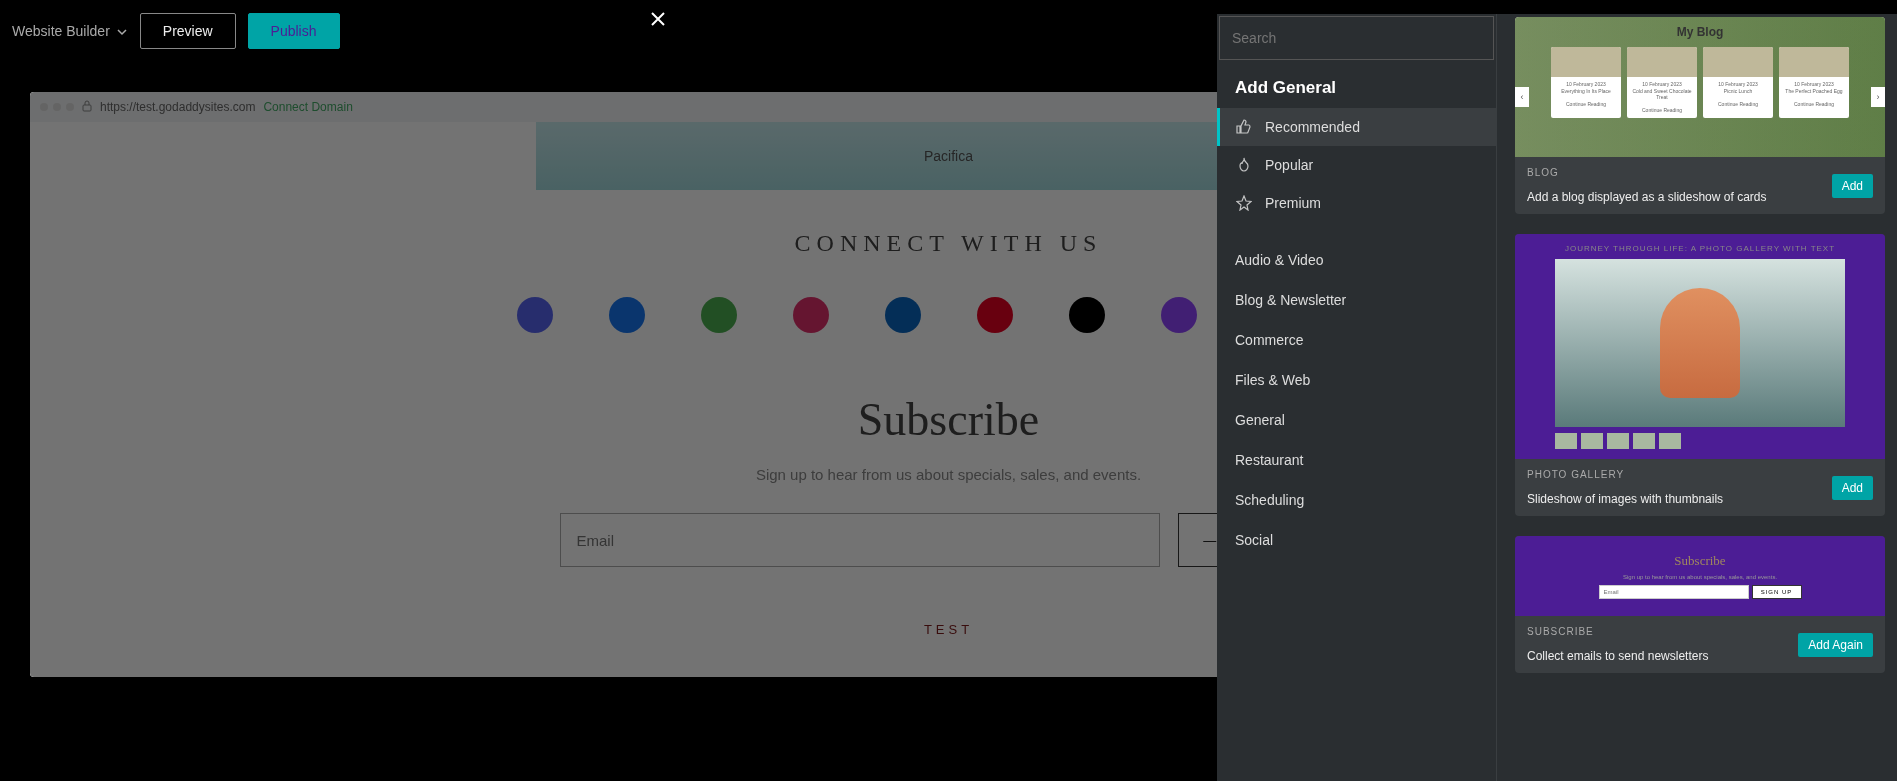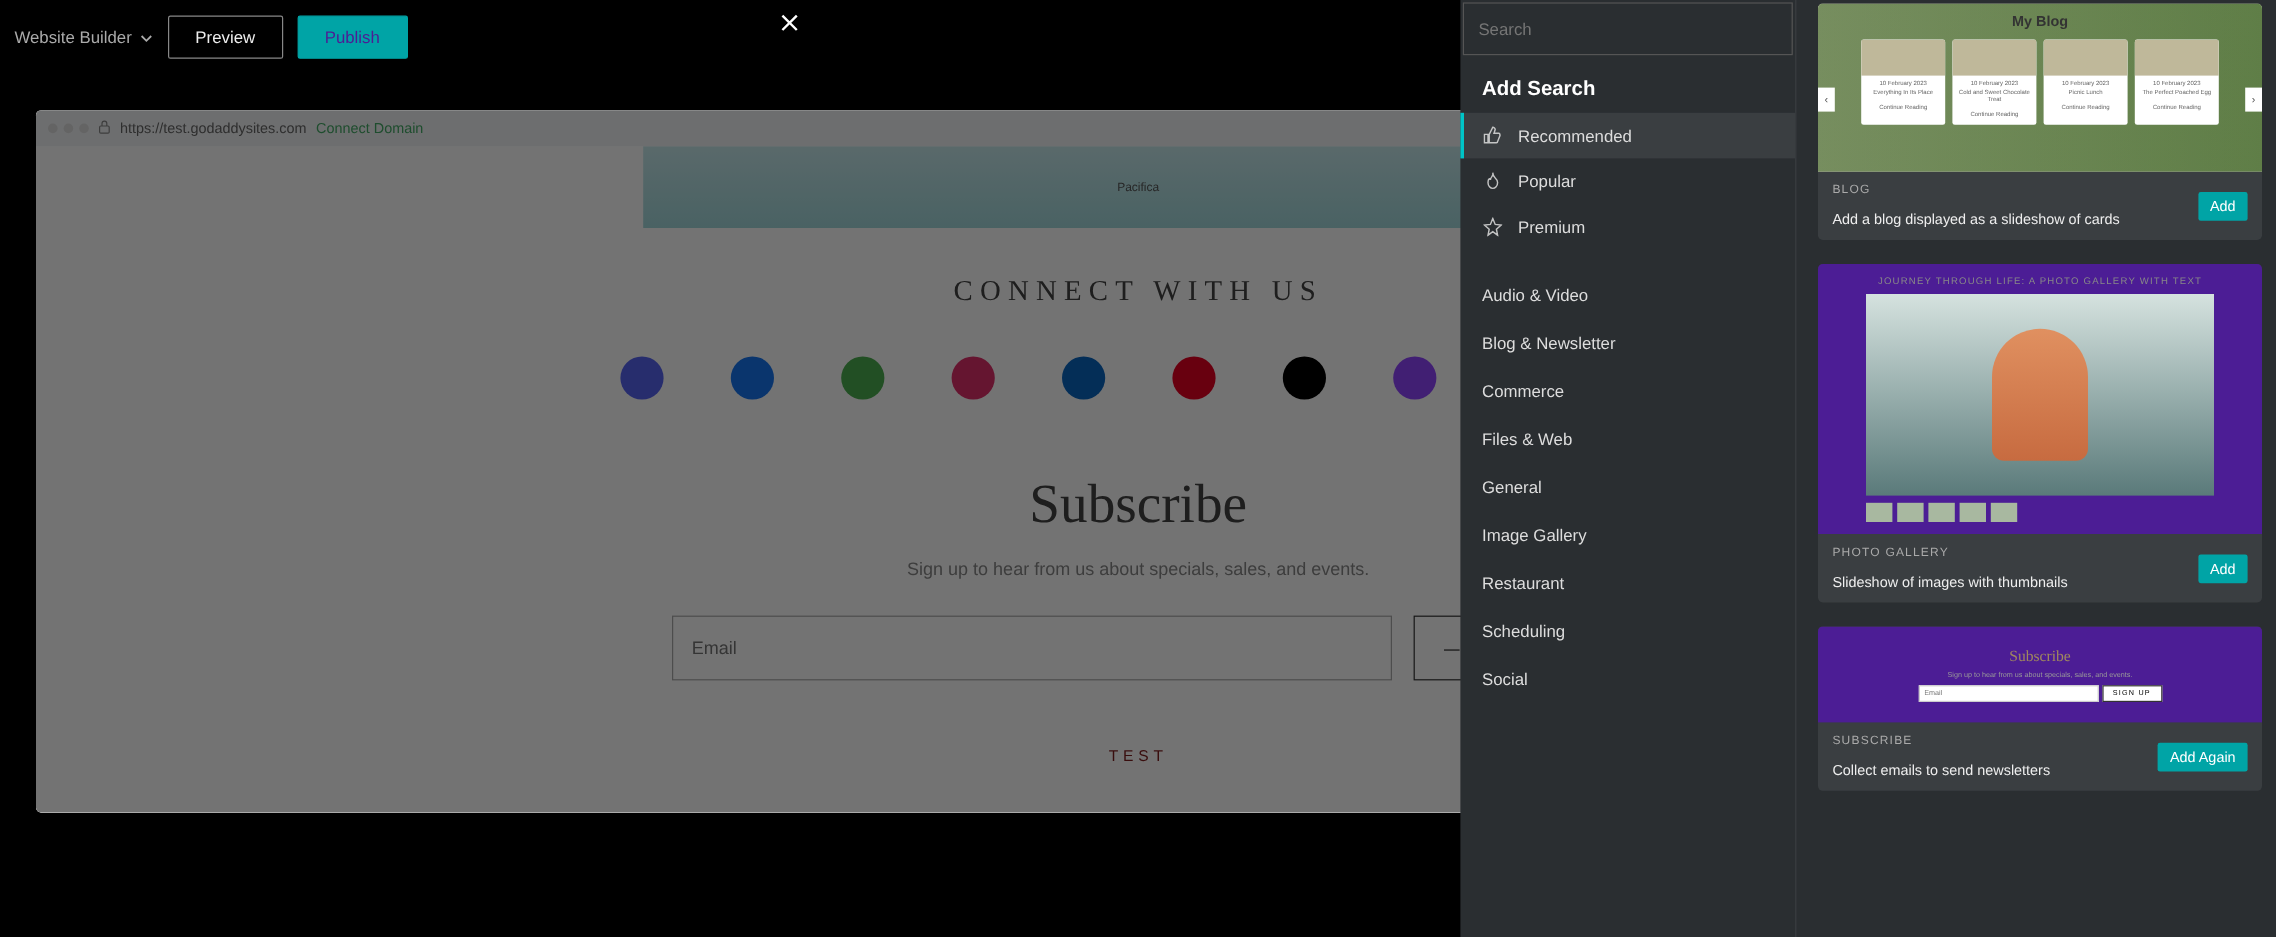--- a/index.html
+++ b/index.html
@@ -10,32 +10,32 @@
     .btn{padding:9px 22px;font-size:14px;cursor:pointer;border-radius:2px}
     .btn-preview{background:transparent;border:1px solid #888;color:#eee}
     .btn-publish{background:#00a4a6;border:1px solid #00a4a6;color:#4c1d95}
     .close-x{position:absolute;right:1224px;top:4px;width:30px;height:30px;display:flex;align-items:center;justify-content:center;cursor:pointer;color:#fff}
     .canvas{position:absolute;left:30px;top:92px;right:30px;height:585px;background:#fff;border-radius:4px;overflow:hidden}
     .dimmer{position:absolute;inset:0;background:rgba(0,0,0,.55);z-index:5}
     .browser-bar{height:30px;background:#f2f4f6;display:flex;align-items:center;padding:0 10px;gap:8px;font-size:12px;color:#666}
     .dots{display:flex;gap:5px}
     .dot{width:8px;height:8px;border-radius:50%;background:#ddd}
     .page-content{background:#fff;height:100%;position:relative}
-    .map-strip{height:68px;background:linear-gradient(#c7e9ec,#a3d9dc);position:relative;margin:0 auto;width:825px;display:flex;align-items:center;justify-content:center;color:#555;font-size:10px}
+    .map-strip{height:68px;background:linear-gradient(#c7e9ec,#a3d9dc);position:relative;margin:0 auto;width:825px;display:flex;align-items:center;justify-content:center;color:#555;font-size:14px}
     .connect-title{text-align:center;margin-top:40px;letter-spacing:6px;font-size:24px;color:#444;font-family:Georgia,serif;font-weight:400}
     .social-row{display:flex;justify-content:center;gap:56px;margin-top:40px}
     .sicon{width:36px;height:36px;border-radius:50%}
     .subscribe-title{text-align:center;font-size:46px;color:#444;margin-top:60px;font-family:Georgia,serif;font-weight:400}
     .subscribe-sub{text-align:center;color:#888;margin-top:20px;font-size:15px}
     .sub-form{display:flex;justify-content:center;gap:18px;margin-top:30px}
     .email-input{width:600px;height:54px;border:1px solid #aaa;padding:0 16px;font-size:15px;color:#666}
     .signup-btn{width:160px;height:54px;border:1px solid #333;background:#fff;letter-spacing:2px;font-size:13px}
     .footer-text{text-align:center;color:#7f1d1d;margin-top:55px;letter-spacing:4px;font-size:13px}
     .lock-icon{display:inline-block}
-    .panel{position:absolute;right:0;top:0;bottom:0;width:680px;background:#2a2e31;display:flex;z-index:20}
+    .panel{position:absolute;right:0;top:14px;bottom:0;width:680px;background:#2a2e31;display:flex;z-index:20}
     .panel-left{width:280px;border-right:1px solid #3a3e41;display:flex;flex-direction:column}
     .search-wrap{padding:2px}
     .search-input{width:100%;height:44px;background:#2a2e31;border:1px solid #555;color:#ccc;padding:0 12px;font-size:14px;outline:none}
     .section-title{padding:16px 18px 10px;font-size:17px;font-weight:600;color:#fff}
     .tab-list{display:flex;flex-direction:column}
     .tab-item{display:flex;align-items:center;gap:12px;padding:10px 18px;color:#ddd;cursor:pointer;font-size:14px}
     .tab-item.active{background:#3a3e41;border-left:3px solid #00c4c7;padding-left:15px}
     .tab-icon{width:18px;height:18px;display:inline-flex;align-items:center;justify-content:center;opacity:.85}
     .cat-list{margin-top:18px;display:flex;flex-direction:column}
     .cat-item{padding:12px 18px;color:#ddd;cursor:pointer;font-size:14px}
@@ -130,21 +130,21 @@
     <div class="footer-text">TEST</div>
   </div>
   <div class="dimmer"></div>
 </div>
 
 <div class="panel">
   <div class="panel-left">
     <div class="search-wrap">
       <input class="search-input" placeholder="Search" style="">
     </div>
-    <div class="section-title">Add Search</div>
+    <div class="section-title">Add General</div>
     <div class="tab-list">
       <div class="tab-item active">
         <span class="tab-icon">
             <svg width="16" height="16" viewBox="0 0 16 16" fill="none" stroke="#ddd" stroke-width="1.2">
               <path d="M4 7v7H1V7h3zm1 7V7l3-6c1 0 2 1 2 2l-1 3h4c1 0 1 1 1 2l-2 5c0 1-1 1-1 1H5z"></path>
             </svg>
           </span>
         <span>Recommended</span>
       </div>
       <div class="tab-item">
@@ -163,21 +163,20 @@
           </span>
         <span>Premium</span>
       </div>
     </div>
     <div class="cat-list">
       <div class="cat-item">Audio &amp; Video</div>
       <div class="cat-item">Blog &amp; Newsletter</div>
       <div class="cat-item">Commerce</div>
       <div class="cat-item">Files &amp; Web</div>
       <div class="cat-item">General</div>
-      <div class="cat-item">Image Gallery</div>
       <div class="cat-item">Restaurant</div>
       <div class="cat-item">Scheduling</div>
       <div class="cat-item">Social</div>
     </div>
   </div>
   <div class="panel-right">
 
     <div class="card">
       <div class="card-preview blog">
         <div class="blog-bg"></div>

